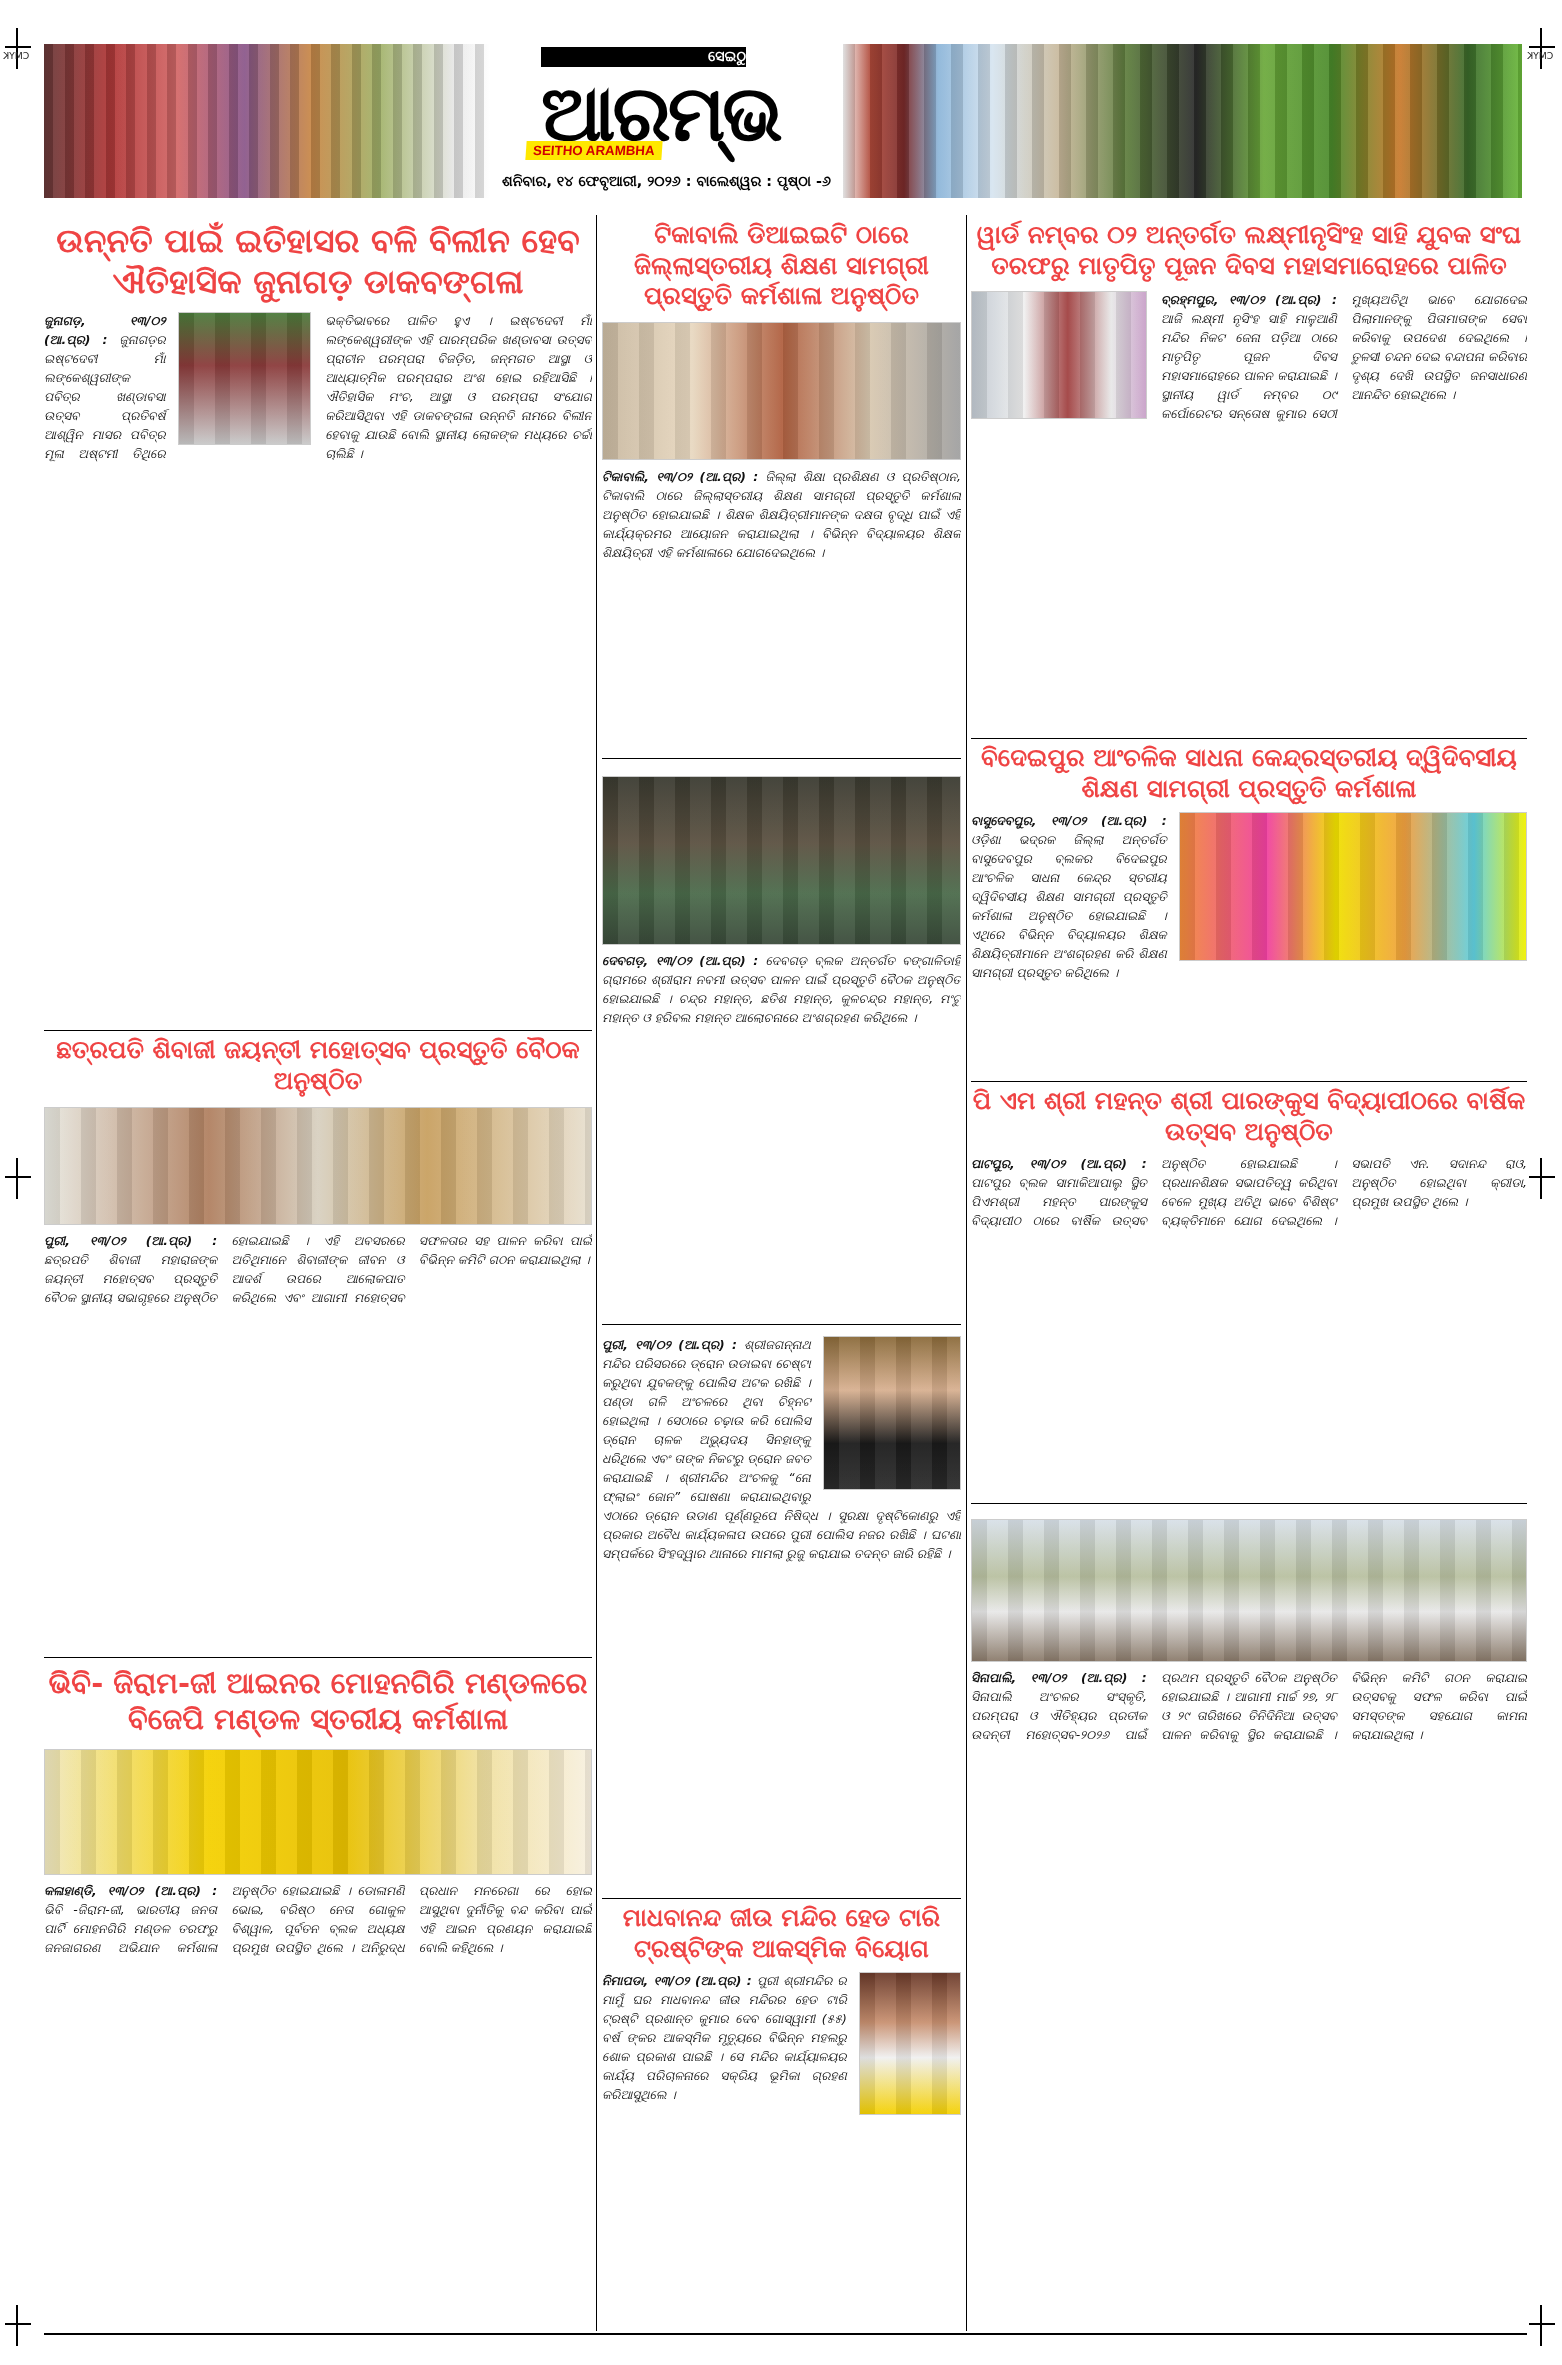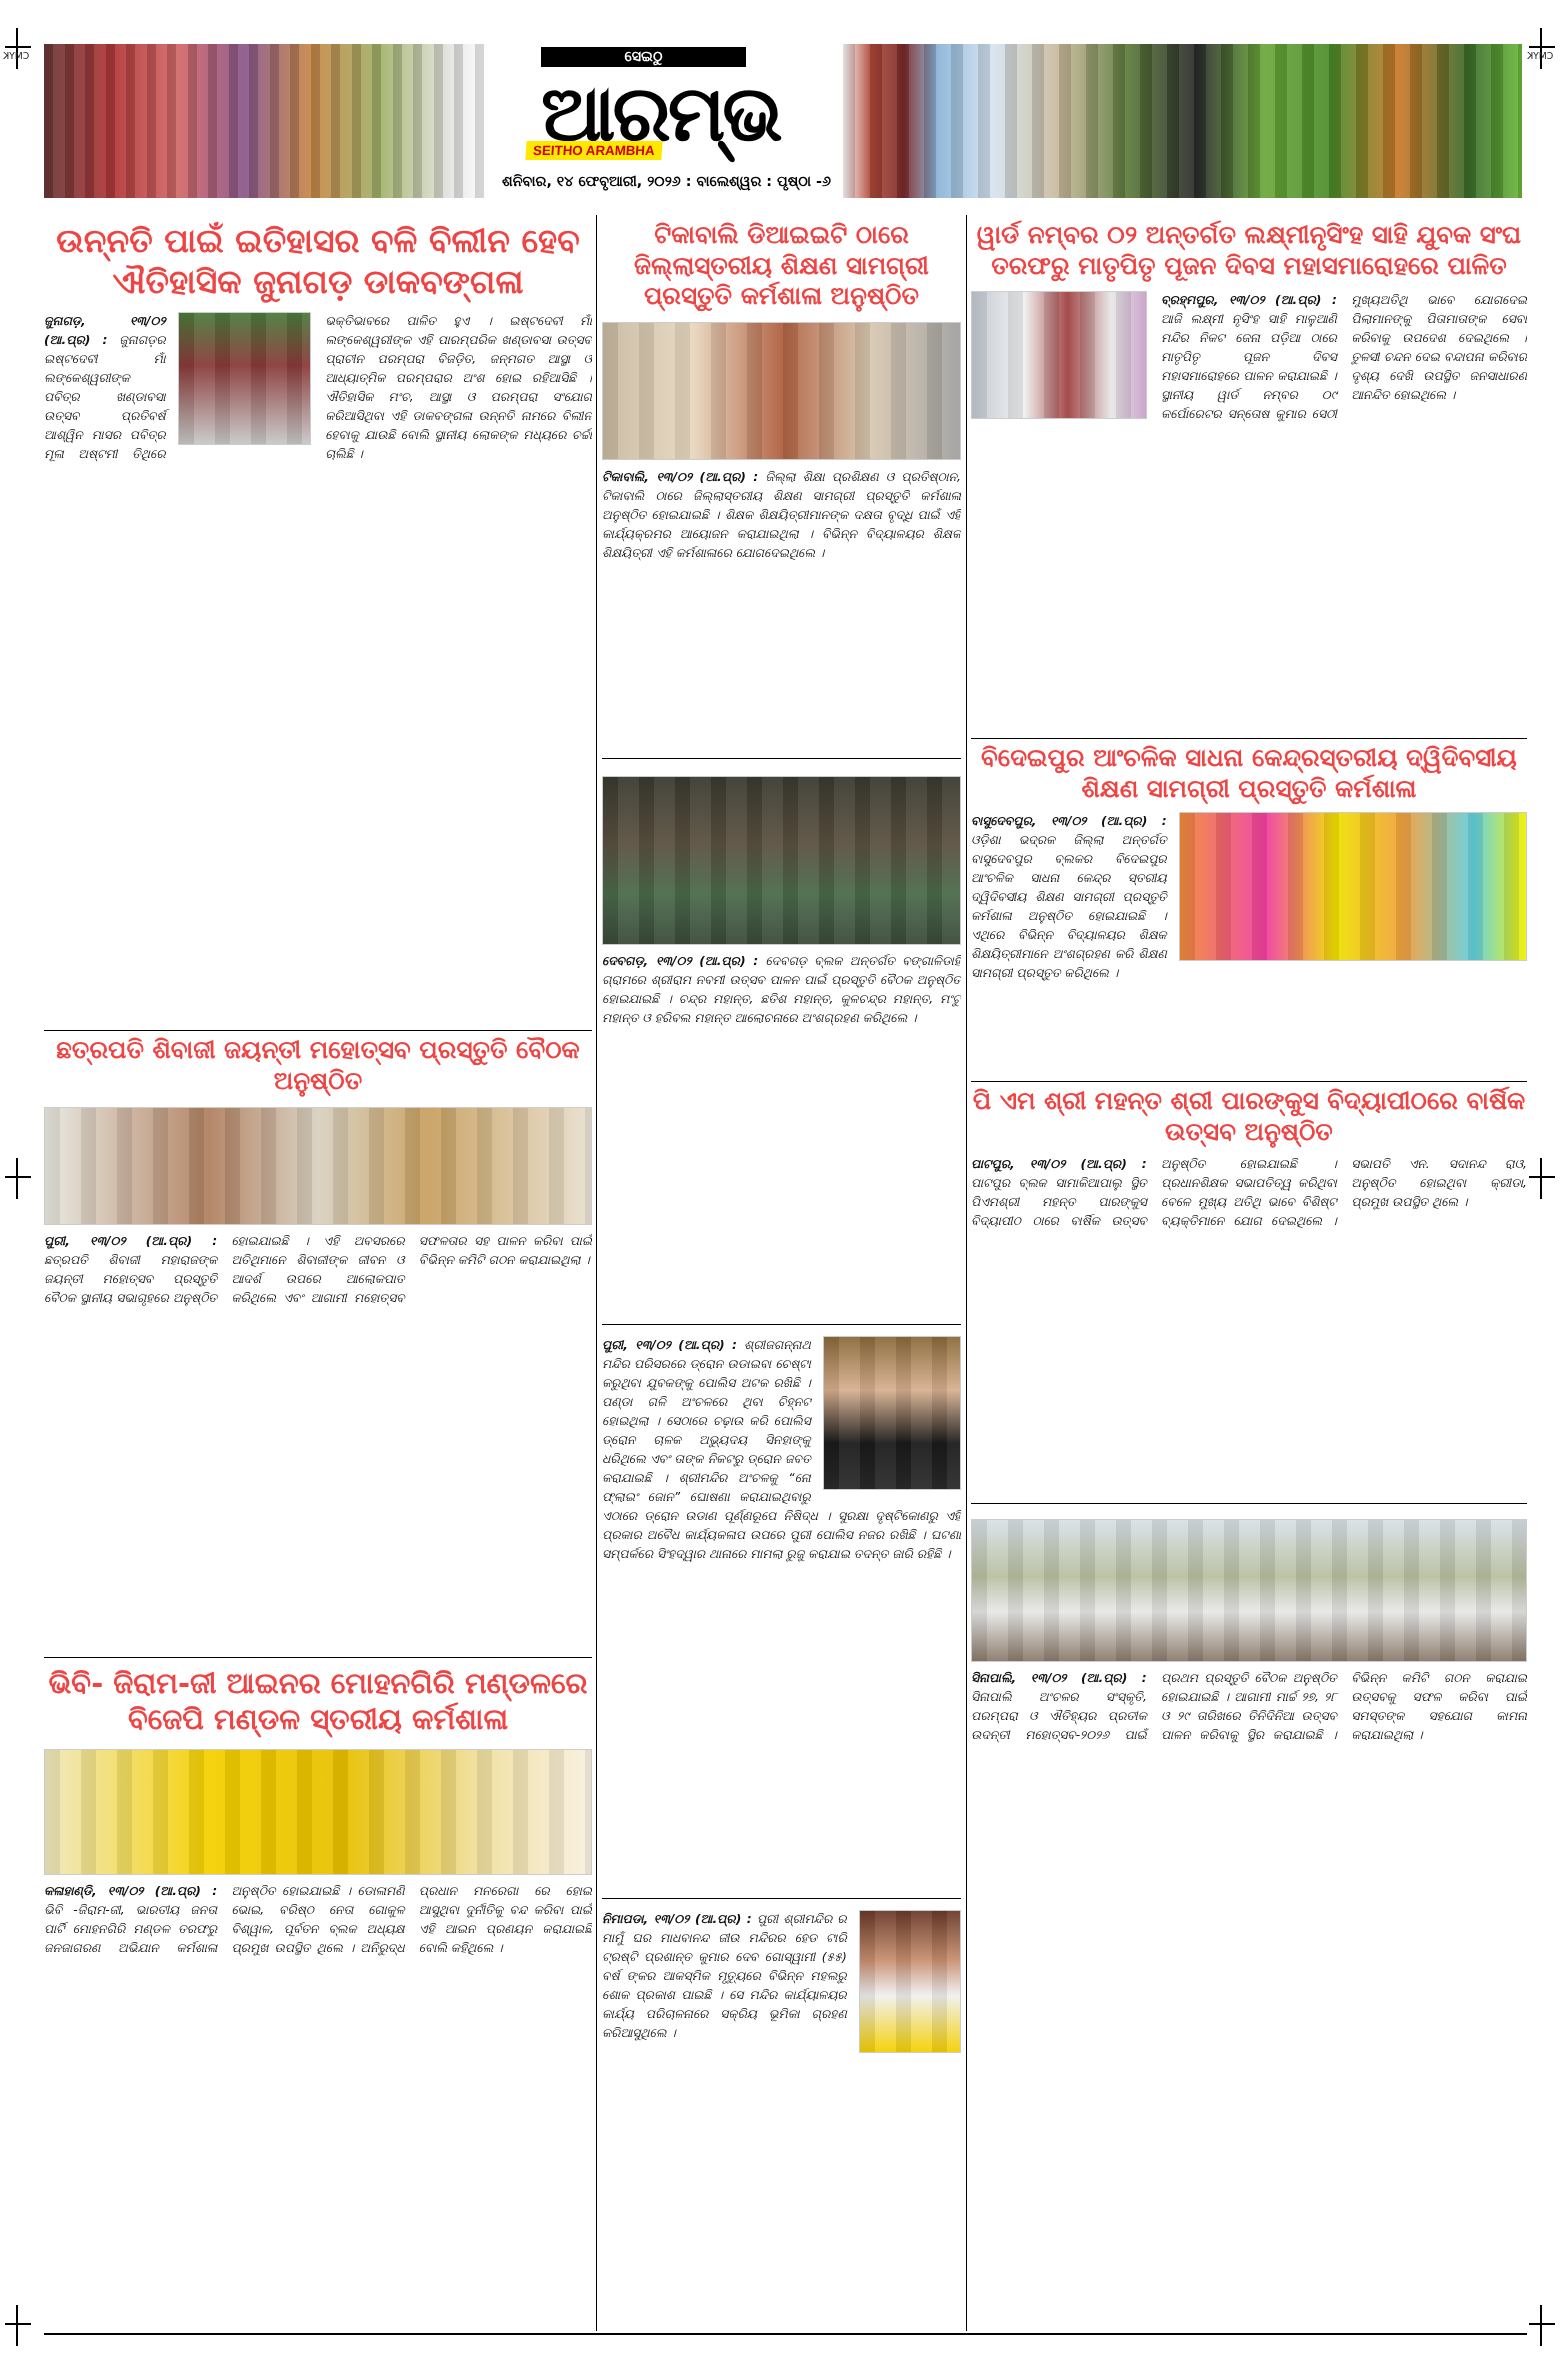--- a/index.html
+++ b/index.html
@@ -17,21 +17,21 @@
   .mh-left-photo { position: absolute; left: 0; top: 0; width: 446px; height: 154px;
     background: linear-gradient(90deg, #6b3b3b 0%, #b23a3a 15%, #d46a6a 30%, #8c5a8c 45%, #c98a4a 60%, #a3b36b 75%, #e8e8e8 92%, #ffffff 100%); }
   .mh-left-photo::after { content:""; position:absolute; inset:0;
     background: repeating-linear-gradient(90deg, rgba(0,0,0,0.15) 0 9.2px, rgba(255,255,255,0.05) 9.2px 20.5px); }
   .mh-right-photo { position: absolute; left: 799px; top: 0; width: 679px; height: 154px;
     background: linear-gradient(90deg, #ffffff 0%, #b04a3a 4%, #7a2a2a 9%, #8ab4d8 14%, #d6e4f0 22%, #c8b89a 32%, #5a7a3a 42%, #2a2a2a 52%, #6aa83a 62%, #4a8a2a 72%, #c8782a 82%, #3a6a2a 92%, #6ab83a 100%); }
   .mh-right-photo::after { content:""; position:absolute; inset:0;
     background: repeating-linear-gradient(90deg, rgba(0,0,0,0.12) 0 12.3px, rgba(255,255,255,0.08) 12.3px 27px); }
   .mh-center { position: absolute; left: 451px; top: 0; width: 343px; height: 154px; background: #fff; }
   .mh-tag { position: absolute; left: 46px; top: 3.1px; width: 205px; height: 19.5px; background: #000; color: #fff;
-    font-size: 14.3px; font-weight: bold; text-align: center; line-height: 19.5px; }
+    font-size: 14.3px; font-weight: bold; text-align: right; line-height: 19.5px; }
   .mh-title { position: absolute; left: 46px; top: 20.5px; width: 215px; font-size: 77px; font-weight: bold; line-height: 97px; letter-spacing: -3.1px; color: #000; }
   .mh-sub { position: absolute; left: 31px; top: 97px; background: #ffe800; color: #d10000; font-family: "Liberation Sans", sans-serif; font-weight: bold; font-size: 13.3px; padding: 2px 7.2px; transform: skewX(-4deg); }
   .mh-date { position: absolute; left: 0; top: 129px; width: 343px; text-align: center; font-size: 14.3px; font-weight: bold; color: #000; }
   .vrule { position: absolute; top: 215px; width: 1px; background: #000; height: 2116px; }
 
   .story { position: absolute; }
   .headline { font-family: "DejaVu Sans", sans-serif; font-weight: bold; text-align: center; color: #ef4444; line-height: 1.25; }
   .h-xl { font-size: 33px; }
   .h-lg { font-size: 29px; }
   .h-md { font-size: 24.6px; }
@@ -145,20 +145,21 @@
   <div class="body" style="margin-top:7.2px; height:461px; overflow:hidden;">
     <div class="photo float-right" style="width:138px; height:154px; background:linear-gradient(180deg,#8a6a3a 0%,#d8b090 35%,#1a1a1a 70%,#2a2a2a 100%);"></div>
     <span class="dateline">ପୁରୀ, ୧୩/୦୨ (ଆ.ପ୍ର) :</span>
     <span>ଶ୍ରୀଜଗନ୍ନାଥ ମନ୍ଦିର ପରିସରରେ ଡ୍ରୋନ ଉଡାଇବା ଚେଷ୍ଟା କରୁଥିବା ଯୁବକଙ୍କୁ ପୋଲିସ ଅଟକ ରଖିଛି । ପଣ୍ଡା ଗଳି ଅଂଚଳରେ ଥିବା ଚିହ୍ନଟ ହୋଇଥିଲା । ସେଠାରେ ଚଢ଼ାଉ କରି ପୋଲିସ ଡ୍ରୋନ ଚାଳକ ଅଭ୍ୟୁଦୟ ସିନହାଙ୍କୁ ଧରିଥିଲେ ଏବଂ ତାଙ୍କ ନିକଟରୁ ଡ୍ରୋନ ଜବତ କରାଯାଇଛି । ଶ୍ରୀମନ୍ଦିର ଅଂଚଳକୁ “ନୋ ଫ୍ଲାଇଂ ଜୋନ” ଘୋଷଣା କରାଯାଇଥିବାରୁ ଏଠାରେ ଡ୍ରୋନ ଉଡାଣ ପୂର୍ଣ୍ଣରୂପେ ନିଷିଦ୍ଧ । ସୁରକ୍ଷା ଦୃଷ୍ଟିକୋଣରୁ ଏହି ପ୍ରକାର ଅବୈଧ କାର୍ଯ୍ୟକଳାପ ଉପରେ ପୁରୀ ପୋଲିସ ନଜର ରଖିଛି । ଘଟଣା ସମ୍ପର୍କରେ ସିଂହଦ୍ୱାର ଥାନାରେ ମାମଲା ରୁଜୁ କରାଯାଇ ତଦନ୍ତ ଜାରି ରହିଛି ।</span>
   </div>
 </article>
 
 <div class="hr" style="left:602px; top:1898px; width:359px;"></div>
 
 <article class="story" style="left:602px; top:1903px; width:359px;">
+  <h2 class="headline h-md">ମାଧବାନନ୍ଦ ଜୀଉ ମନ୍ଦିର ହେଡ ଟାରି ଟ୍ରଷ୍ଟିଙ୍କ ଆକସ୍ମିକ ବିୟୋଗ</h2>
   <div class="body" style="margin-top:7.2px; height:328px; overflow:hidden;">
     <div class="photo float-right" style="width:102px; height:143px; background:linear-gradient(180deg,#6a3a2a 0%,#c89070 35%,#f0f0f0 60%,#f4d000 100%);"></div>
     <span class="dateline">ନିମାପଡା, ୧୩/୦୨ (ଆ.ପ୍ର) :</span>
     <span>ପୁରୀ ଶ୍ରୀମନ୍ଦିର ର ମାମୁଁ ଘର ମାଧବାନନ୍ଦ ଜୀଉ ମନ୍ଦିରର ହେଡ ଟାରି ଟ୍ରଷ୍ଟି ପ୍ରଶାନ୍ତ କୁମାର ଦେବ ଗୋସ୍ୱାମୀ (୫୫) ବର୍ଷ ଙ୍କର ଆକସ୍ମିକ ମୃତ୍ୟୁରେ ବିଭିନ୍ନ ମହଲରୁ ଶୋକ ପ୍ରକାଶ ପାଇଛି । ସେ ମନ୍ଦିର କାର୍ଯ୍ୟାଳୟର କାର୍ଯ୍ୟ ପରିଚାଳନାରେ ସକ୍ରିୟ ଭୂମିକା ଗ୍ରହଣ କରିଆସୁଥିଲେ ।</span>
   </div>
 </article>
 
 <article class="story" style="left:971px; top:220px; width:556px;">
   <h1 class="headline h-md">ୱାର୍ଡ ନମ୍ବର ୦୨ ଅନ୍ତର୍ଗତ ଲକ୍ଷ୍ମୀନୃସିଂହ ସାହି ଯୁବକ ସଂଘ ତରଫରୁ ମାତୃପିତୃ ପୂଜନ ଦିବସ ମହାସମାରୋହରେ ପାଳିତ</h1>
   <div class="body cols3" style="margin-top:9.2px; height:410px; overflow:hidden;">

